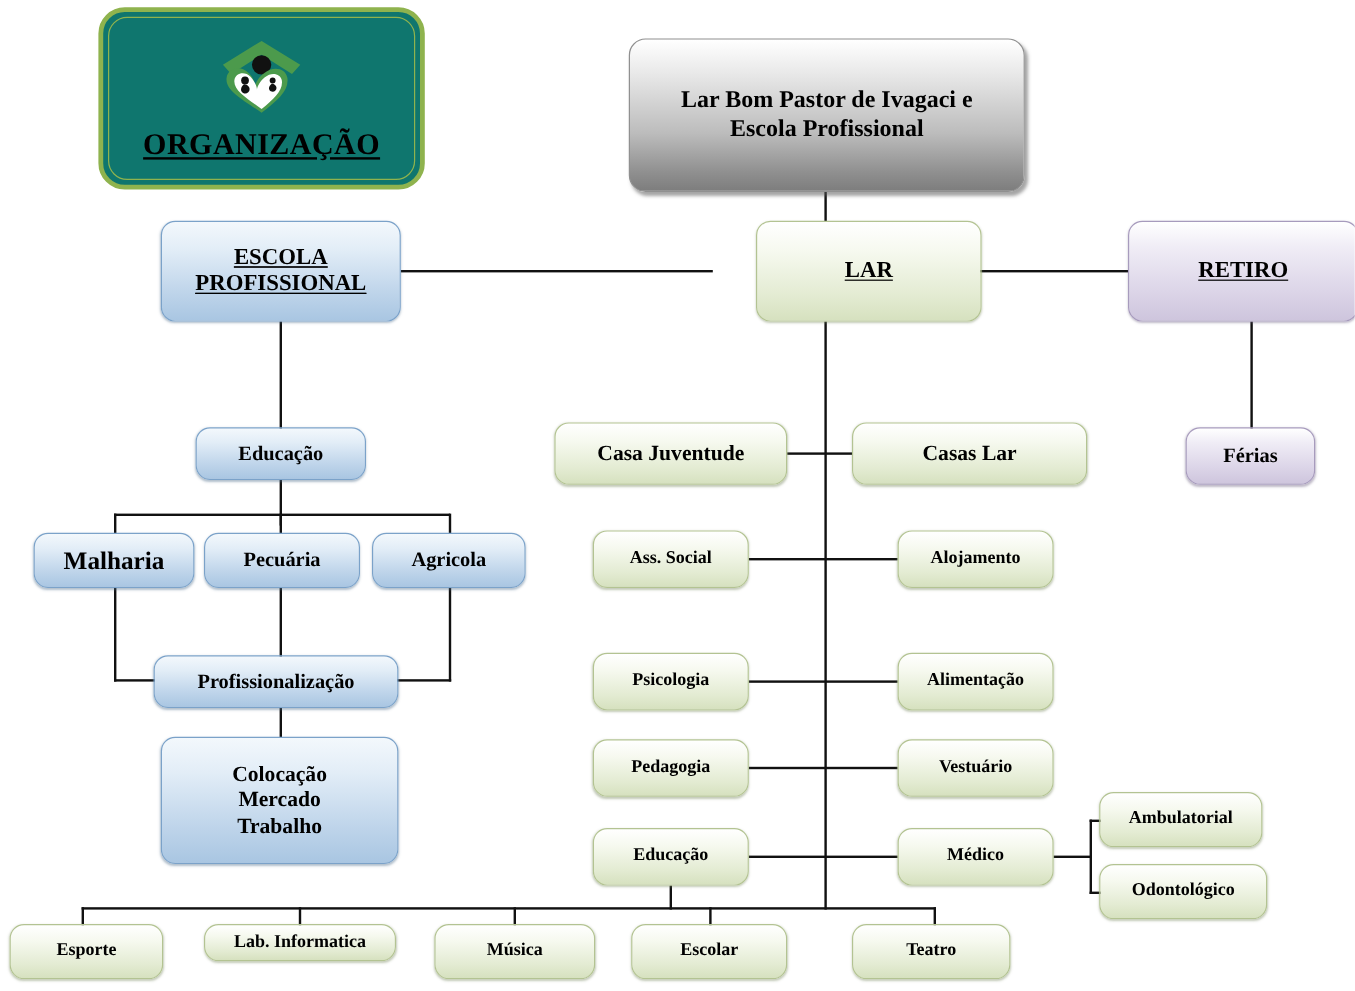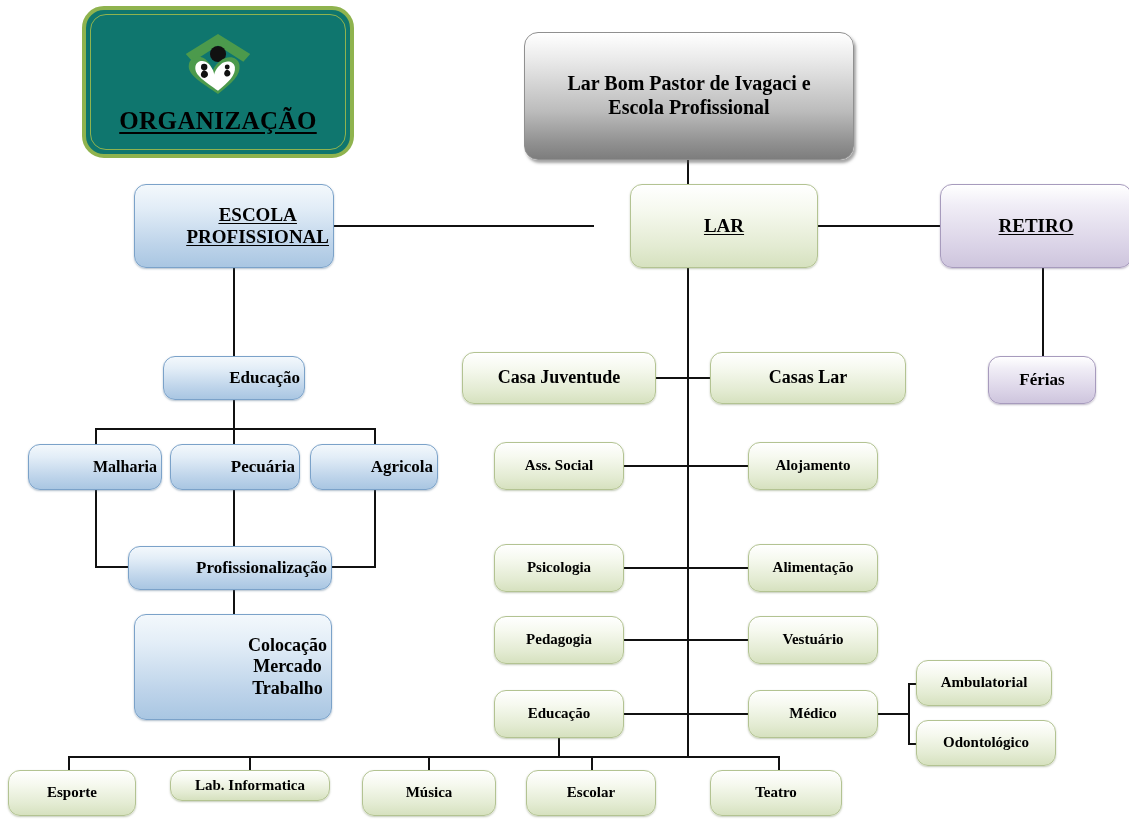--- a/index.html
+++ b/index.html
@@ -36,21 +36,20 @@
     padding:2px 4px;
     z-index:5;
   }
   .node span{display:block;}
 
   
   .blue{
     background:linear-gradient(to bottom,#f3f8fc 0%,#e2edf7 28%,#bed4ea 72%,#a9c6e2 100%);
     border:1px solid #7ba2c9;
     box-shadow:0 1px 2px rgba(80,110,140,.45);
-    justify-content:flex-end;
   }
   
   .green{
     background:linear-gradient(to bottom,#ffffff 0%,#f6f9ef 30%,#e3ebd2 75%,#d6e1bf 100%);
     border:1px solid #b3c392;
     box-shadow:0 1px 2px rgba(120,135,95,.45);
   }
   
   .purple{
     background:linear-gradient(to bottom,#ffffff 0%,#f0edf6 25%,#dcd5e8 70%,#cec5dd 100%);
@@ -151,21 +150,21 @@
   <div class="node blue" style="left:163px;top:356px;width:142px;height:44px;font-size:17px;">
     <span>Educação</span>
   </div>
 
   <div class="ln v" style="left:233px;top:400px;height:38px;"></div>
   <div class="ln h" style="left:95px;top:428px;width:280px;"></div>
   <div class="ln v" style="left:95px;top:428px;height:18px;"></div>
   <div class="ln v" style="left:233px;top:428px;height:18px;"></div>
   <div class="ln v" style="left:374px;top:428px;height:18px;"></div>
 
-  <div class="node blue" style="left:28px;top:444px;width:134px;height:46px;font-size:16px;">
+  <div class="node blue" style="left:28px;top:444px;width:134px;height:46px;font-size:21px;">
     <span>Malharia</span>
   </div>
   <div class="node blue" style="left:170px;top:444px;width:130px;height:46px;font-size:17px;">
     <span>Pecuária</span>
   </div>
   <div class="node blue" style="left:310px;top:444px;width:128px;height:46px;font-size:17px;">
     <span>Agricola</span>
   </div>
 
   <div class="ln v" style="left:95px;top:490px;height:78px;"></div>

